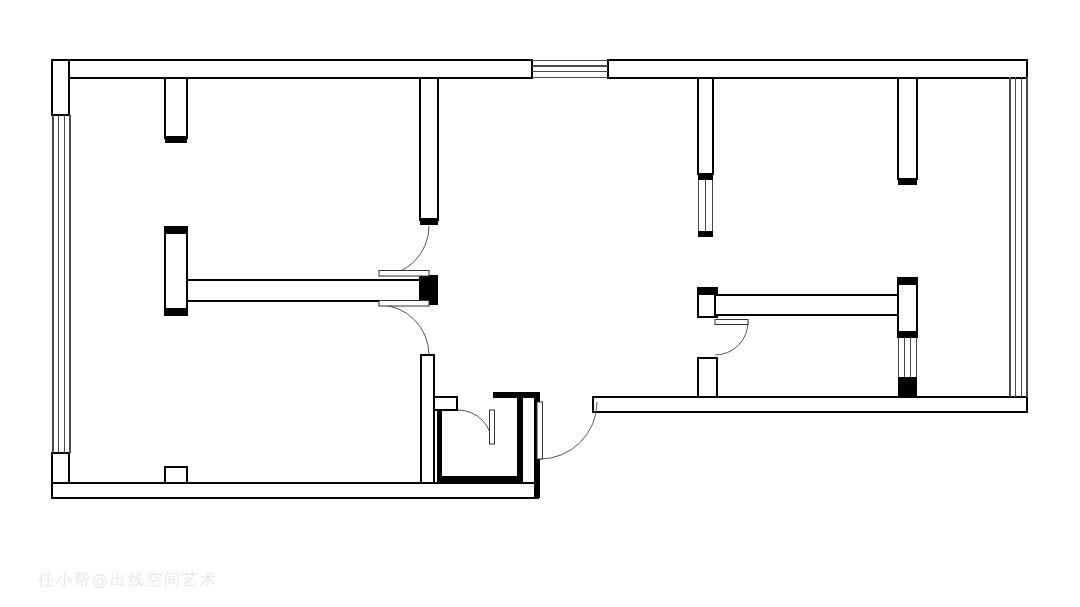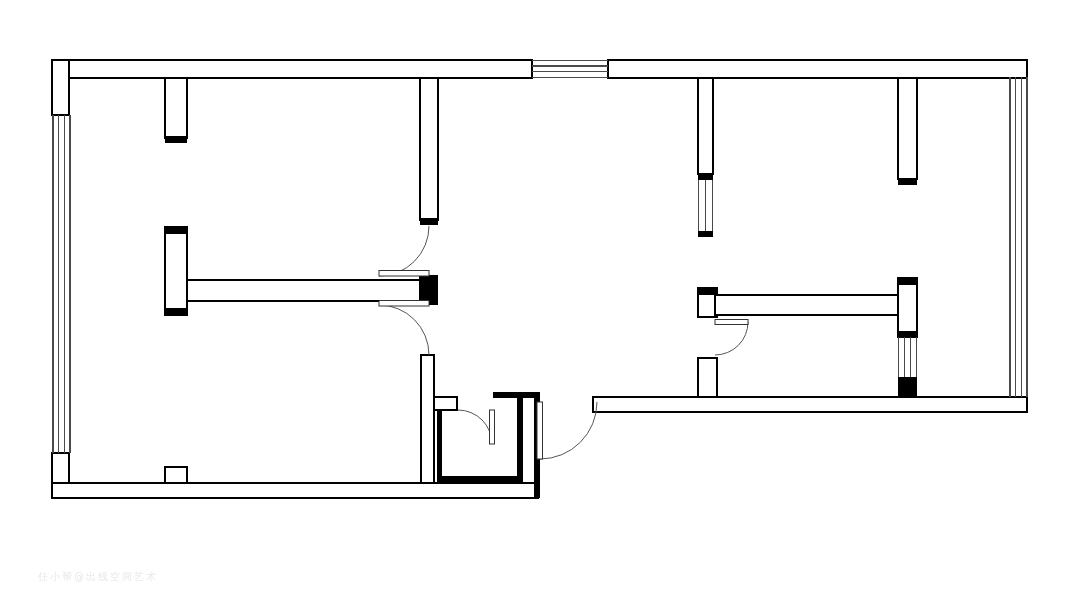--- a/index.html
+++ b/index.html
@@ -1,19 +1,19 @@
 <!DOCTYPE html>
 <html><head>
 <meta charset="utf-8">
 <style>
   html,body{margin:0;padding:0;background:#fff;}
   .stage{position:relative;width:1080px;height:607px;background:#ffffff;overflow:hidden;
          font-family:"DejaVu Sans","Liberation Sans",sans-serif;}
   .plan-svg{position:absolute;left:0;top:0;}
-  .watermark{position:absolute;left:38px;top:570px;font-size:10px;letter-spacing:2px;
+  .watermark{position:absolute;left:38px;top:570px;font-size:16px;letter-spacing:2px;
              color:#e7e7e7;user-select:none;}
 </style>
 </head>
 <body>
 
 <div class="stage">
   <svg id="plan" class="plan-svg" width="1080" height="607" viewBox="0 0 1080 607">
       <rect x="0" y="0" width="1080" height="607" fill="#ffffff"></rect>
       <rect x="52" y="60" width="480" height="18" fill="#ffffff" stroke="#000000" stroke-width="2.6" shape-rendering="crispEdges"></rect>
       <rect x="608" y="60" width="419" height="18" fill="#ffffff" stroke="#000000" stroke-width="2.6" shape-rendering="crispEdges"></rect>

